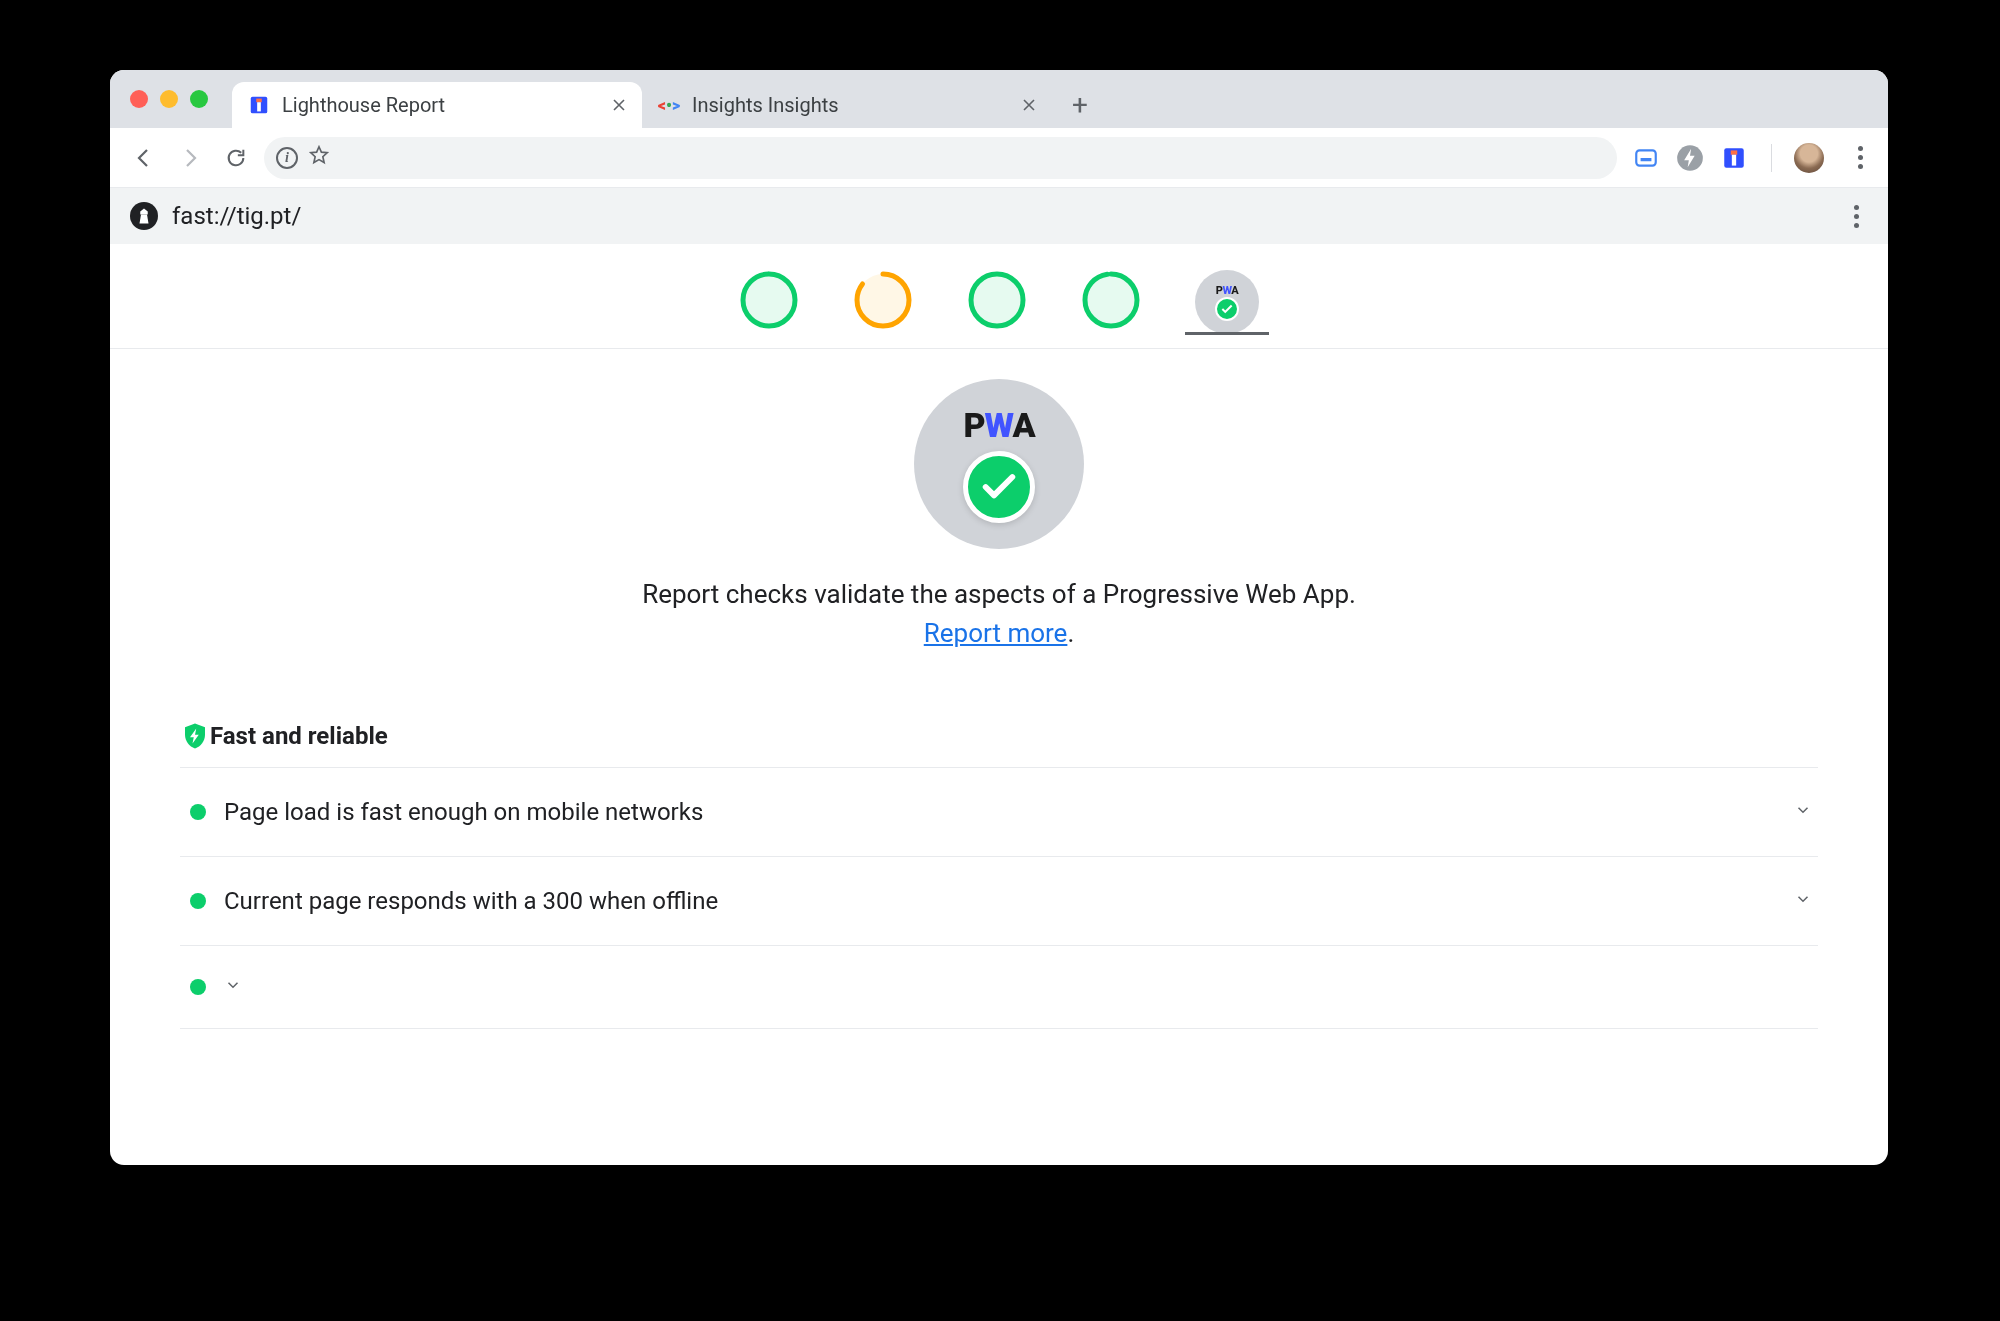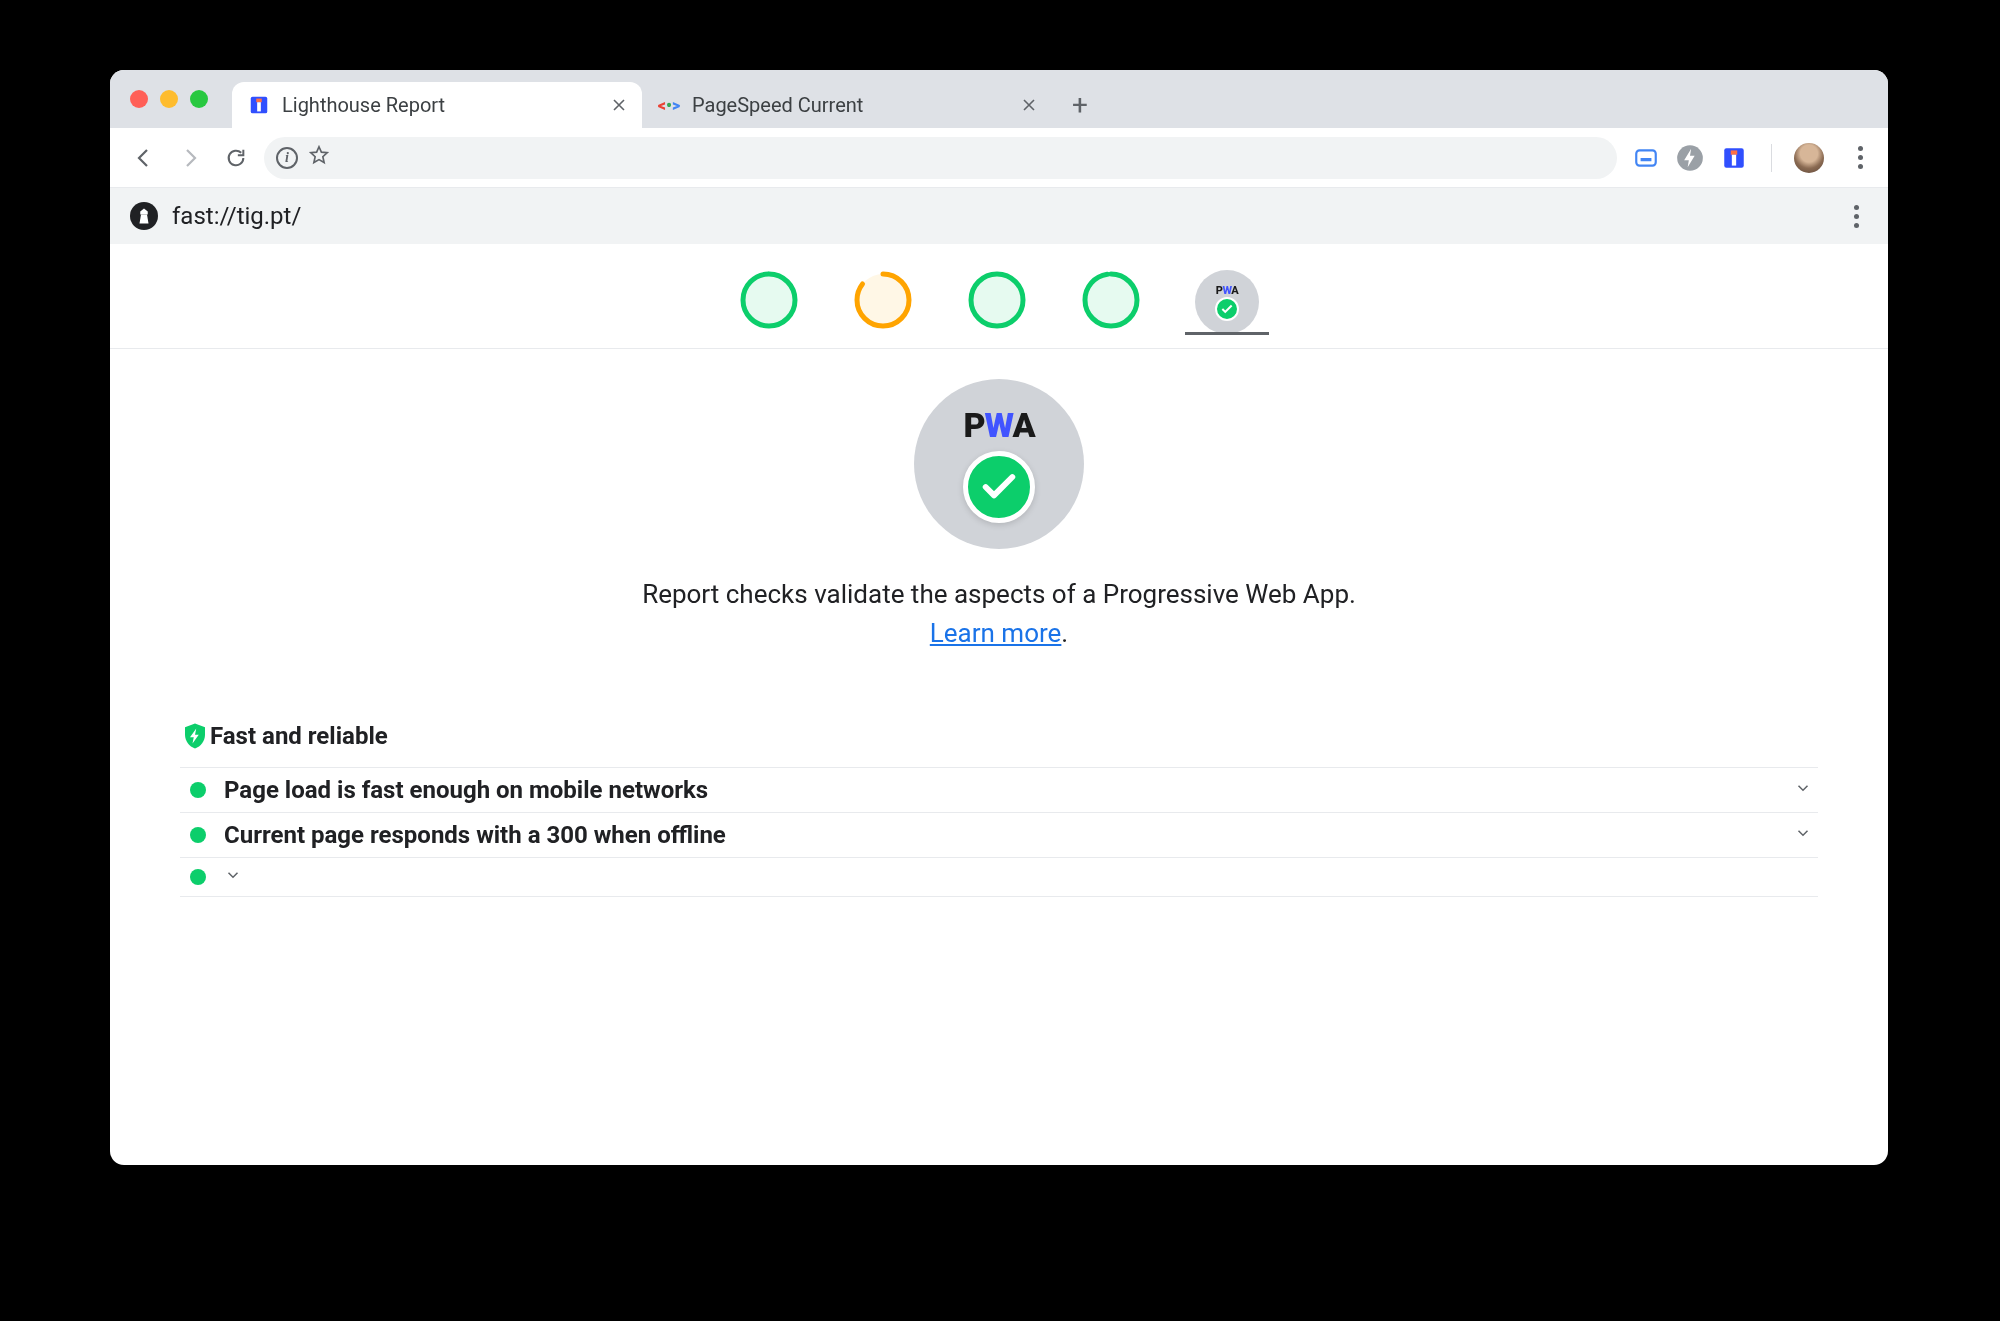--- a/index.html
+++ b/index.html
@@ -63,21 +63,21 @@
   .pwa-big .w{ color:#4154ff; }
   .check-big{ width:72px;height:72px;border-radius:50%; background:#0cce6b; display:flex;align-items:center;justify-content:center; border:5px solid #fff; box-shadow: 0 2px 6px rgba(0,0,0,.15);}
   .hero h1{ font-size:46px; font-weight:400; color:#202124; margin-bottom: 18px; }
   .hero p{ font-size:26px; color:#202124; max-width: 720px; margin: 0 auto; line-height:1.5;}
   .hero a{ color:#1a73e8; text-decoration: underline; }
   
   .audits { padding: 0 70px; }
   .group-head{ display:flex; align-items:center; padding: 8px 0 16px; }
   .shield-badge{ width:30px;height:30px;}
   .group-title{ font-size:24px; font-weight:700; color:#202124; }
-  .audit-row{ display:flex; align-items:center; gap: 18px; padding: 8px 6px; border-top:1px solid #e8eaed; cursor:pointer;font-weight:bold;}
+  .audit-row{ display:flex; align-items:center; gap: 18px; padding: 30px 6px; border-top:1px solid #e8eaed; cursor:pointer;}
   .audit-row:last-child{ border-bottom:1px solid #e8eaed; }
   .bullet{ width:16px;height:16px;border-radius:50%; background:#0cce6b; flex-shrink:0; margin-left:4px;}
   .audit-label{ font-size:24px; color:#202124; flex:1; }
   .chev{ color:#5f6368; }
   
   .fav-lh{ display:flex; }
   .fav-lh svg{width:22px;height:22px;}
   .fav-psi{ font-size:16px; font-weight:900;}
 </style>
 </head>
@@ -107,21 +107,21 @@
                 <path d="M2 2 L12 12 M12 2 L2 12" stroke="#5f6368" stroke-width="1.6"></path>
               </svg>
           </span>
         </div>
         <div class="tab inactive">
           <span class="favicon fav-psi">
             <span style="color:#ea4335">&lt;</span>
               <span style="color:#34a853">•</span>
               <span style="color:#4285f4">&gt;</span>
           </span>
-          <span class="title">PageSpeed Current</span>
+          <span class="title">Insights Insights</span>
           <span class="close">
             <svg width="14" height="14" viewBox="0 0 14 14">
                 <path d="M2 2 L12 12 M12 2 L2 12" stroke="#5f6368" stroke-width="1.6"></path>
               </svg>
           </span>
         </div>
         <div class="newtab">+</div>
       </div>
     </div>
 
@@ -240,21 +240,21 @@
     <div class="hero">
       <div class="hero-blob">
         <div class="pwa-big">P<span class="w">W</span>A</div>
         <div class="check-big">
           <svg width="40" height="40" viewBox="0 0 24 24">
               <path d="M4 12l5 5L20 6" fill="none" stroke="#fff" stroke-width="3.5" stroke-linecap="round" stroke-linejoin="round"></path>
             </svg>
         </div>
       </div>
       <p>
-        <span>Report checks validate the aspects of a Progressive Web App. </span><a href="#">Learn more</a><span>.</span>
+        <span>Report checks validate the aspects of a Progressive Web App. </span><a href="#">Report more</a><span>.</span>
       </p>
     </div>
 
     <div class="audits">
       <div class="group-head">
         <span class="shield-badge">
           <svg width="30" height="30" viewBox="0 0 24 24">
               <path d="M12 2l8 3v6c0 5-3.4 9.4-8 11-4.6-1.6-8-6-8-11V5z" fill="#0cce6b"></path>
               <path d="M13 6l-5 7h3l-1 5 5-7h-3z" fill="#fff"></path>
             </svg>

